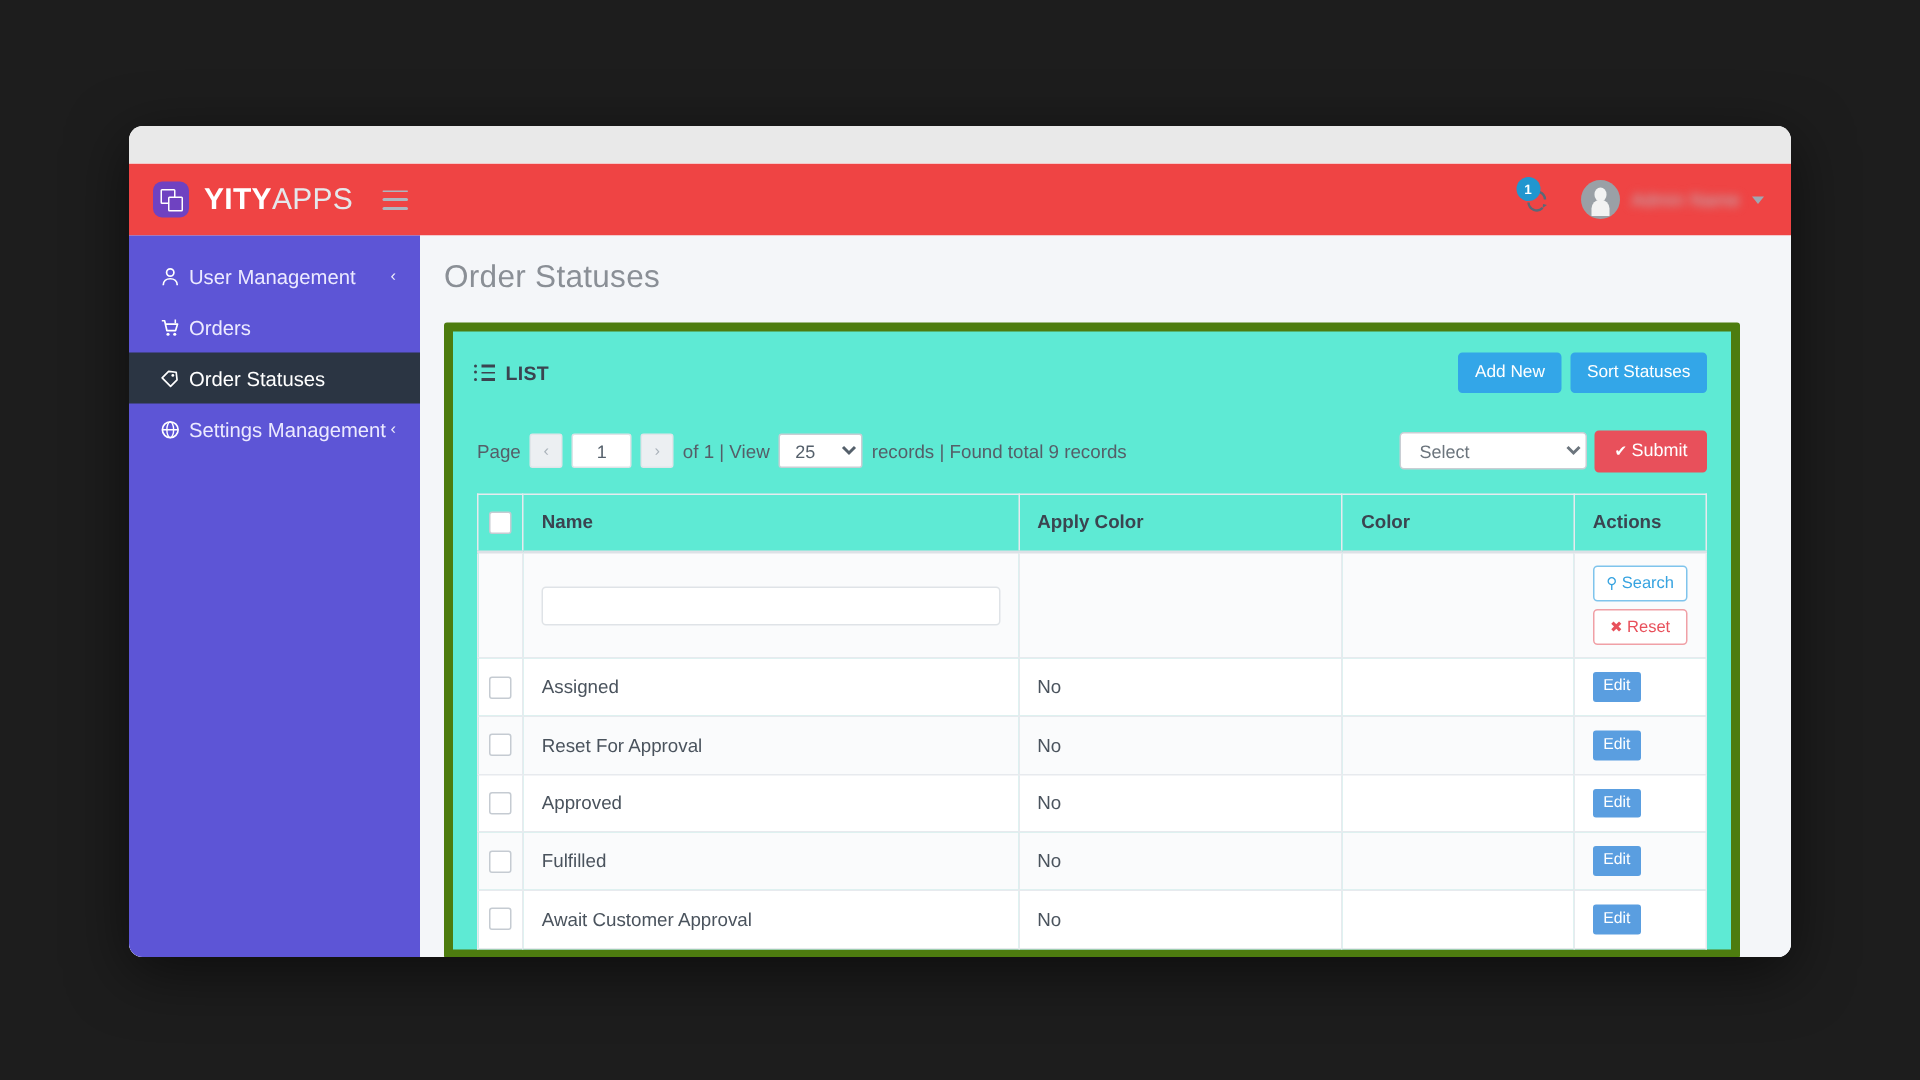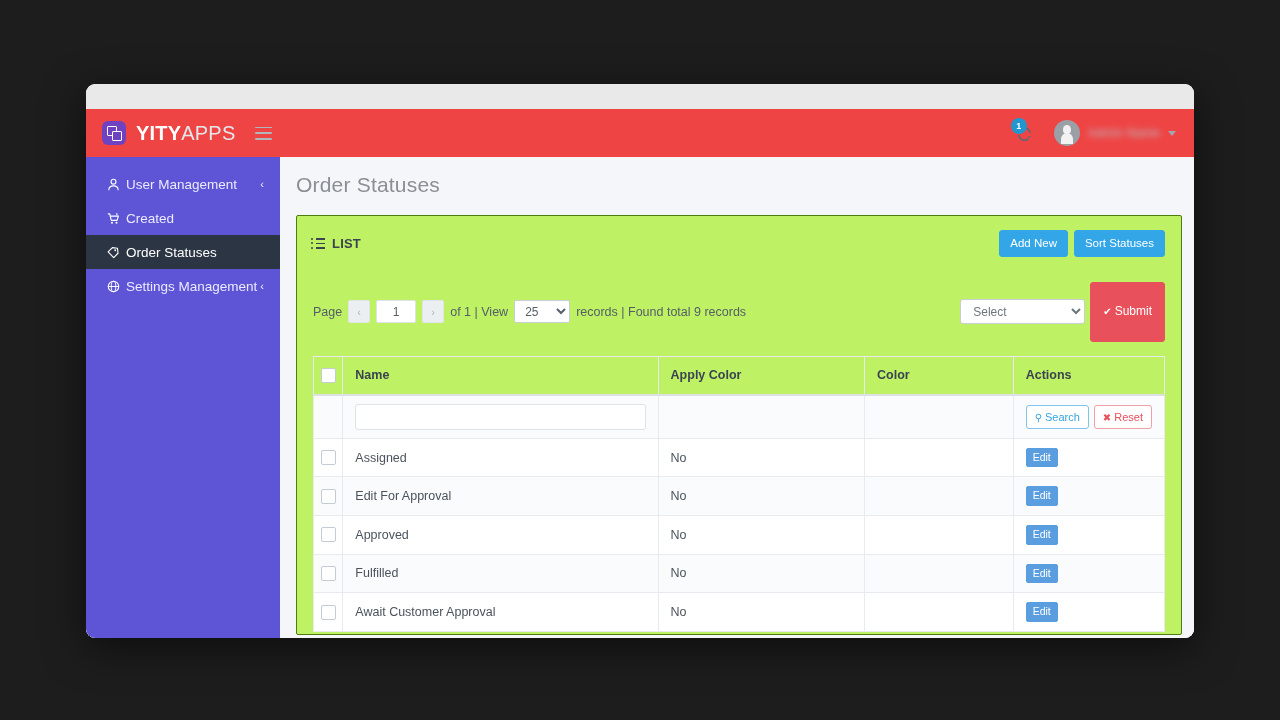--- a/index.html
+++ b/index.html
@@ -155,23 +155,23 @@
   
   .content { flex: 1; background: #f4f6f9; overflow: hidden; }
   .page-title {
     font-size: 21px;
     color: #8a8f96;
     font-weight: 400;
     padding: 16px 0 0 16px;
     letter-spacing: .2px;
   }
   .card {
-    background: #bef264;
-    margin: 18px 12px 0 16px;
-    border: 1px solid #4d7c0f;
+    background: #5eead4;
+    margin: 18px 34px 0 16px;
+    border: 6px solid #4d7c0f;
     border-radius: 2px;
     min-height: 420px;
     box-sizing: border-box;
   }
   .card-head {
     display: flex; align-items: center; justify-content: space-between;
     padding: 14px 16px 13px 14px;
   }
   .card-head-left {
     display: flex; align-items: center; gap: 7px;
@@ -240,21 +240,21 @@
     width: 125px; height: 25px;
     border: 1px solid #c9ced4;
     border-radius: 3px;
     font-size: 12px;
     color: #6c757d;
     font-family: inherit;
     padding-left: 8px;
     background: #fff;
     box-sizing: border-box;
   }
-  .btn-submit { padding: 21px 12px; font-size: 12px; }
+  .btn-submit { padding: 5px 12px; font-size: 12px; }
   
   table.grid {
     width: calc(100% - 32px);
     margin: 0 16px;
     border-collapse: collapse;
     font-size: 12.5px;
   }
   table.grid th, table.grid td {
     border: 1px solid #e7eaee;
     text-align: left;
@@ -291,21 +291,21 @@
     height: 26px;
     border: 1px solid #dfe3e7;
     border-radius: 3px;
     font-family: inherit;
     font-size: 12px;
     color: #4a535d;
     padding: 0 8px;
     box-sizing: border-box;
     background: #fff;
   }
-  .filter-actions { display: flex; gap: 5px; }
+  .filter-actions { display: flex; gap: 5px; flex-direction: column; }
   .btn-o-blue {
     background: #fff; border: 1px solid #7fc4ec; color: #36a3e0;
     font-size: 11px; padding: 4px 8px;
   }
   .btn-o-red {
     background: #fff; border: 1px solid #f0a0a6; color: #e8505b;
     font-size: 11px; padding: 4px 8px;
   }
   .btn-edit {
     background: #5a9ee0; border: 1px solid #5a9ee0; color: #fff;
@@ -369,21 +369,21 @@
 
           <div class="nav-item">
             <span class="nav-ico">
               <svg width="15" height="15" viewBox="0 0 16 16">
                   <path d="M2 3h2l1.6 7h6.2l1.4-4.6H5" fill="none" stroke="#ffffff" stroke-width="1.2" stroke-linejoin="round"></path>
                   <circle cx="6.4" cy="12.6" r="1.1" fill="#ffffff"></circle>
                   <circle cx="11.2" cy="12.6" r="1.1" fill="#ffffff"></circle>
                   <path d="M11.6 2.2v2.6" stroke="#ffffff" stroke-width="1.1"></path>
                 </svg>
             </span>
-            <span class="nav-label">Created</span>
+            <span class="nav-label">Orders</span>
             <span class="nav-caret"></span>
           </div>
 
           <div class="nav-item active">
             <span class="nav-ico">
               <svg width="16" height="15" viewBox="0 0 17 16">
                   <path d="M2.2 7.4l4.6-4.6 5.4.6.6 5.4-4.6 4.6z" fill="none" stroke="#ffffff" stroke-width="1.2" stroke-linejoin="round"></path>
                   <circle cx="9.8" cy="5.6" r="1" fill="#ffffff"></circle>
                 </svg>
             </span>
@@ -472,21 +472,21 @@
 
                 <tr>
                   <td class="col-cb"><span class="cb"></span></td>
                   <td>Assigned</td>
                   <td>No</td>
                   <td></td>
                   <td><button class="btn btn-edit">Edit</button></td>
                 </tr>
                 <tr>
                   <td class="col-cb"><span class="cb"></span></td>
-                  <td>Edit For Approval</td>
+                  <td>Reset For Approval</td>
                   <td>No</td>
                   <td></td>
                   <td><button class="btn btn-edit">Edit</button></td>
                 </tr>
                 <tr>
                   <td class="col-cb"><span class="cb"></span></td>
                   <td>Approved</td>
                   <td>No</td>
                   <td></td>
                   <td><button class="btn btn-edit">Edit</button></td>

